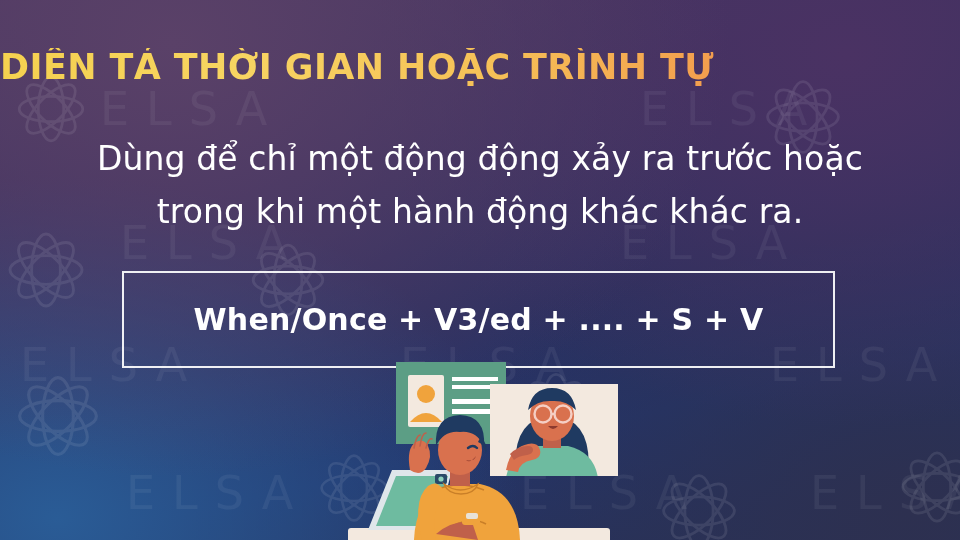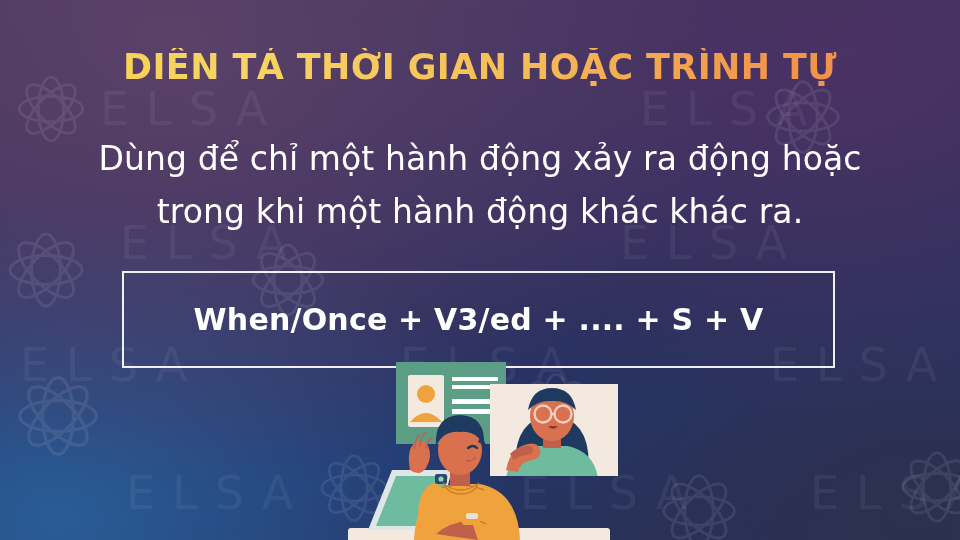--- a/index.html
+++ b/index.html
@@ -45,21 +45,20 @@
     white-space: nowrap;
     font-family: "DejaVu Sans", "Liberation Sans", sans-serif;
   }
 
   
   .title {
     position: absolute;
     left: 0;
     right: 0;
     top: 48px;
-    text-align: center;
     font-size: 35px;
     font-weight: 700;
     letter-spacing: 0.4px;
     line-height: 1.1;
     background: linear-gradient(97deg, #f5d14f 0%, #f7d462 26%, #f6c057 52%, #f2984c 78%, #ef8a46 100%);
     -webkit-background-clip: text;
     background-clip: text;
     color: transparent;
     -webkit-text-fill-color: transparent;
     text-transform: uppercase;
@@ -224,21 +223,21 @@
     <div class="wmark" style="left:400px; top:300px;">ELSA</div>
     <div class="wmark" style="left:770px; top:300px;">ELSA</div>
     <div class="wmark" style="left:126px; top:428px;">ELSA</div>
     <div class="wmark" style="left:520px; top:428px;">ELSA</div>
     <div class="wmark" style="left:810px; top:428px;">ELSA</div>
   </div>
 
   <div class="title">DIỄN TẢ THỜI GIAN HOẶC TRÌNH TỰ</div>
 
   <div class="subtitle">
-    <div>Dùng để chỉ một hành động xảy ra động hoặc</div>
+    <div>Dùng để chỉ một động động xảy ra trước hoặc</div>
     <div>trong khi một hành động khác khác ra.</div>
   </div>
 
   <div class="formula-box">
     <span class="formula-text">When/Once + V3/ed + .... + S + V</span>
   </div>
 
   <div class="illustration">
     <svg width="290" height="182" viewBox="0 0 290 182">
       <defs>

